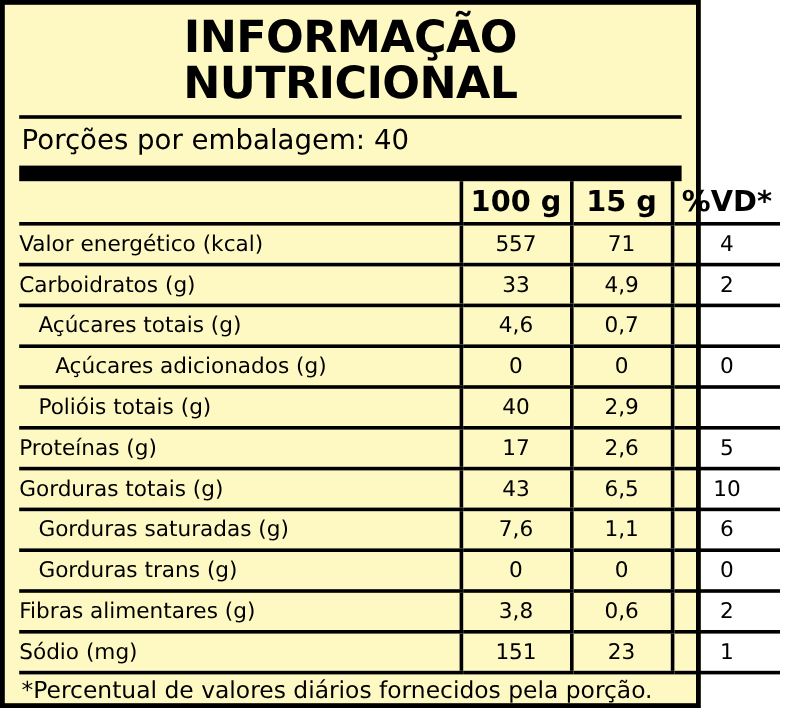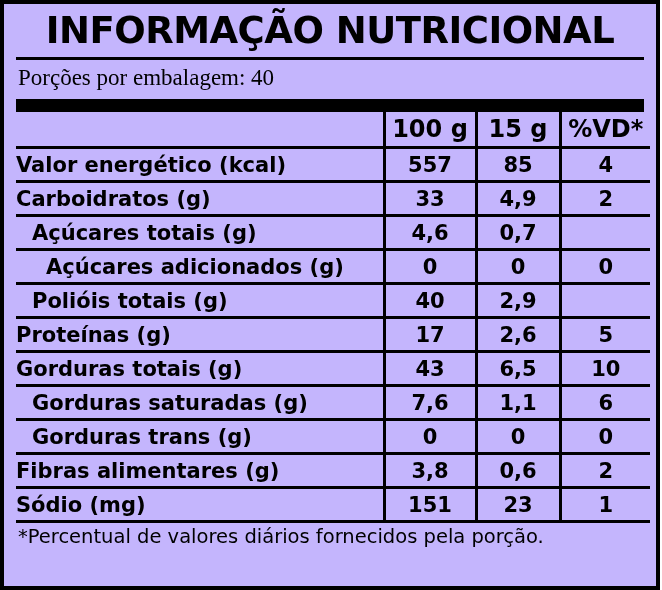--- a/index.html
+++ b/index.html
@@ -11,23 +11,23 @@
   body {
     width: 662px;
     height: 590px;
     font-family: "DejaVu Sans", sans-serif;
     color: #000000;
     overflow: hidden;
   }
 
   .label {
     position: relative;
-    width: 660px;
+    width: 584px;
     height: 590px;
-    background: #c4b5fd;
+    background: #fef9c3;
     border: 4px solid #000000;
     padding: 0;
   }
 
   .label-inner {
     padding: 6px 12px 0 12px;
   }
 
   
   .title {
@@ -41,21 +41,20 @@
 
   .rule-thin {
     height: 3px;
     background: #000000;
     margin: 2px 0 0 0;
   }
 
   
   .servings {
     padding: 4px 0 3px 2px;
-    font-family: Liberation Serif, serif;
   }
   .servings div {
     font-size: 23px;
     line-height: 1.22;
     white-space: nowrap;
   }
 
   .rule-thick {
     height: 13px;
     background: #000000;
@@ -71,22 +70,22 @@
   table.nutri col.c-name { width: 368px; }
   table.nutri col.c-100  { width: 92px;  }
   table.nutri col.c-15   { width: 84px;  }
   table.nutri col.c-vd   { width: 90px;  }
 
   table.nutri th, table.nutri td {
     border-bottom: 3px solid #000000;
     padding: 0;
     height: 34px;
     vertical-align: middle;
-    font-size: 21px;
-    font-weight: bold;
+    font-size: 18px;
+    font-weight: normal;
   }
 
   
   table.nutri th.num, table.nutri td.num {
     border-left: 3px solid #000000;
     text-align: center;
   }
 
   table.nutri thead th {
     font-weight: bold;
@@ -141,21 +140,21 @@
           <th class="blank"></th>
           <th class="num">100 g</th>
           <th class="num">15 g</th>
           <th class="num">%VD*</th>
         </tr>
       </thead>
       <tbody>
         <tr>
           <td class="name">Valor energético (kcal)</td>
           <td class="num">557</td>
-          <td class="num">85</td>
+          <td class="num">71</td>
           <td class="num">4</td>
         </tr>
         <tr>
           <td class="name">Carboidratos (g)</td>
           <td class="num">33</td>
           <td class="num">4,9</td>
           <td class="num">2</td>
         </tr>
         <tr>
           <td class="name indent1">Açúcares totais (g)</td>

